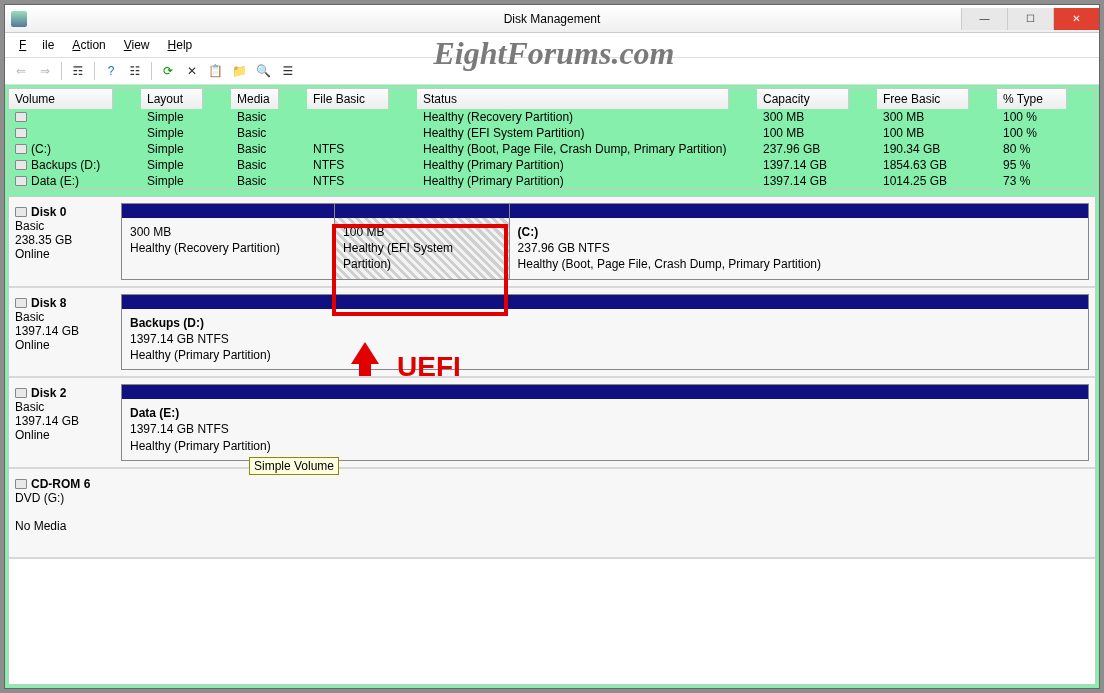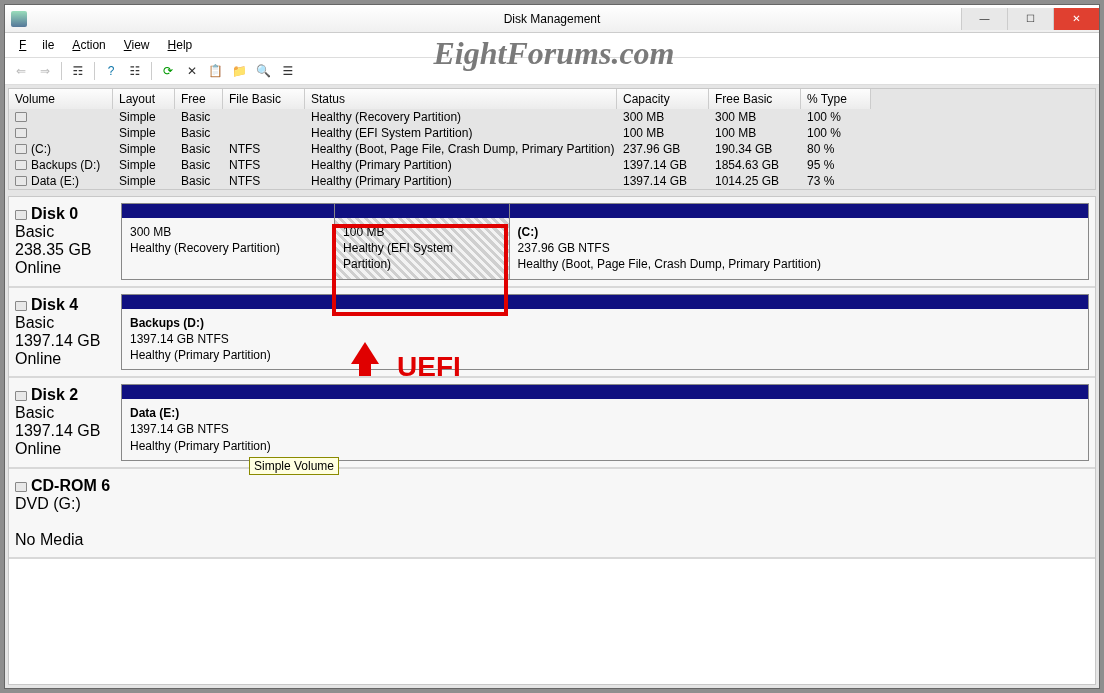--- a/index.html
+++ b/index.html
@@ -7,21 +7,21 @@
     margin: 0;
     font-family: "Segoe UI", Tahoma, sans-serif;
     font-size: 12px;
     background: #8e8e8e;
     padding: 4px;
     width: 1104px;
     height: 693px;
     overflow: hidden;
   }
   .window {
-    background: #e5e5e5;
+    background: #86efac;
     border: 1px solid #666;
     height: 685px;
     display: flex;
     flex-direction: column;
   }
   .titlebar {
     background: linear-gradient(#fff,#f0f0f0);
     height: 28px;
     display: flex;
     align-items: center;
@@ -90,20 +90,21 @@
   .toolbtn.disabled { color:#bbb;}
   .toolsep { width:1px; height:18px; background:#ccc; margin:0 2px;}
   
   .vol-table {
     border:1px solid #c8c8c8;
     margin:3px;
   }
   .vol-head, .vol-row {
     display:flex;
     font-size:12px;
+    gap:28px;
   }
   .vol-head .cell {
     background: linear-gradient(#fdfdfd,#ececec);
     border-right:1px solid #ccc;
     padding:3px 6px;
     font-weight:400;
   }
   .vol-row .cell {
     padding:1px 6px;
   }
@@ -132,21 +133,21 @@
   .diskrow{
     display:flex;
     border-bottom:2px solid #d8d8d8;
     min-height:90px;
     background:#f7f7f7;
     padding:6px;
     gap:6px;
   }
   .diskinfo{
     width:100px;
-    font-size:16px;
+    font-size:12px;
     padding-top:2px;
   }
   .diskinfo b{font-weight:bold;}
   .parts{
     flex:1;
     display:flex;
     border:1px solid #888;
   }
   .part{
     border-right:1px solid #888;
@@ -248,21 +249,21 @@
     <div class="toolbtn">📋</div>
     <div class="toolbtn">📁</div>
     <div class="toolbtn">🔍</div>
     <div class="toolbtn">☰</div>
   </div>
 
   <div class="vol-table">
     <div class="vol-head">
       <div class="cell c-vol">Volume</div>
       <div class="cell c-lay">Layout</div>
-      <div class="cell c-typ">Free</div>
+      <div class="cell c-typ">Media</div>
       <div class="cell c-fs">File Basic</div>
       <div class="cell c-sta">Status</div>
       <div class="cell c-cap">Capacity</div>
       <div class="cell c-fre">Free Basic</div>
       <div class="cell c-pct">% Type</div>
     </div>
     <div id="vol-body">
         <div class="vol-row">
           <div class="cell c-vol"><span class="diskicon"></span></div>
           <div class="cell c-lay">Simple</div>
@@ -328,21 +329,21 @@
             <div class="stripe"></div>
             <div class="plabel hatch">100 MB<br>Healthy (EFI System Partition)</div>
           </div>
           <div class="part" style="flex: 60 1 0%;">
             <div class="stripe"></div>
             <div class="plabel "><b>(C:)</b><br>237.96 GB NTFS<br>Healthy (Boot, Page File, Crash Dump, Primary Partition)</div>
           </div>
         </div>
       </div>
       <div class="diskrow">
-        <div class="diskinfo"><span class="diskicon"></span><b>Disk 4</b><br>Basic<br>1397.14 GB<br>Online</div>
+        <div class="diskinfo"><span class="diskicon"></span><b>Disk 8</b><br>Basic<br>1397.14 GB<br>Online</div>
         <div class="parts">
           <div class="part" style="flex: 100 1 0%;">
             <div class="stripe"></div>
             <div class="plabel "><b>Backups  (D:)</b><br>1397.14 GB NTFS<br>Healthy (Primary Partition)</div>
           </div>
         </div>
       </div>
       <div class="diskrow">
         <div class="diskinfo"><span class="diskicon"></span><b>Disk 2</b><br>Basic<br>1397.14 GB<br>Online</div>
         <div class="parts">

